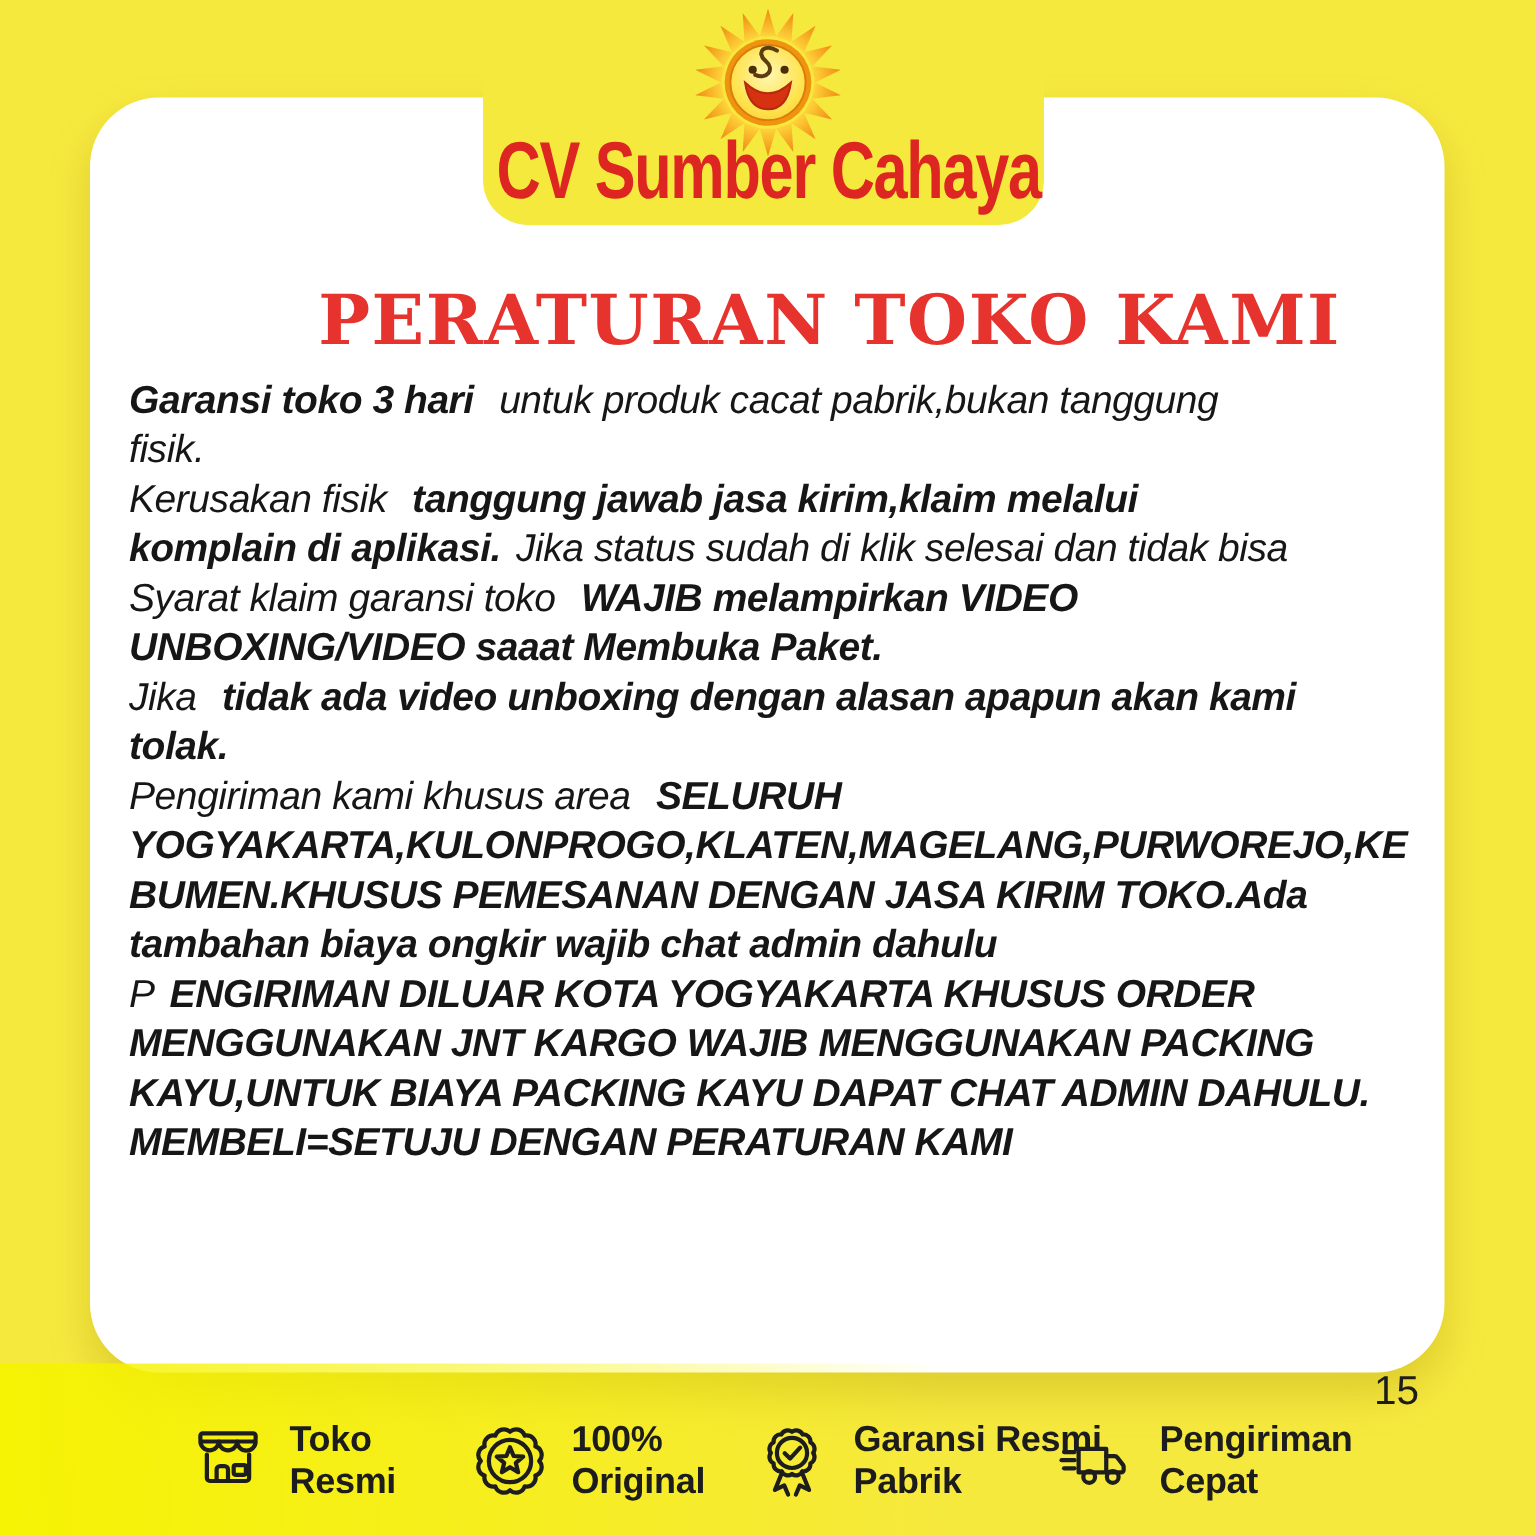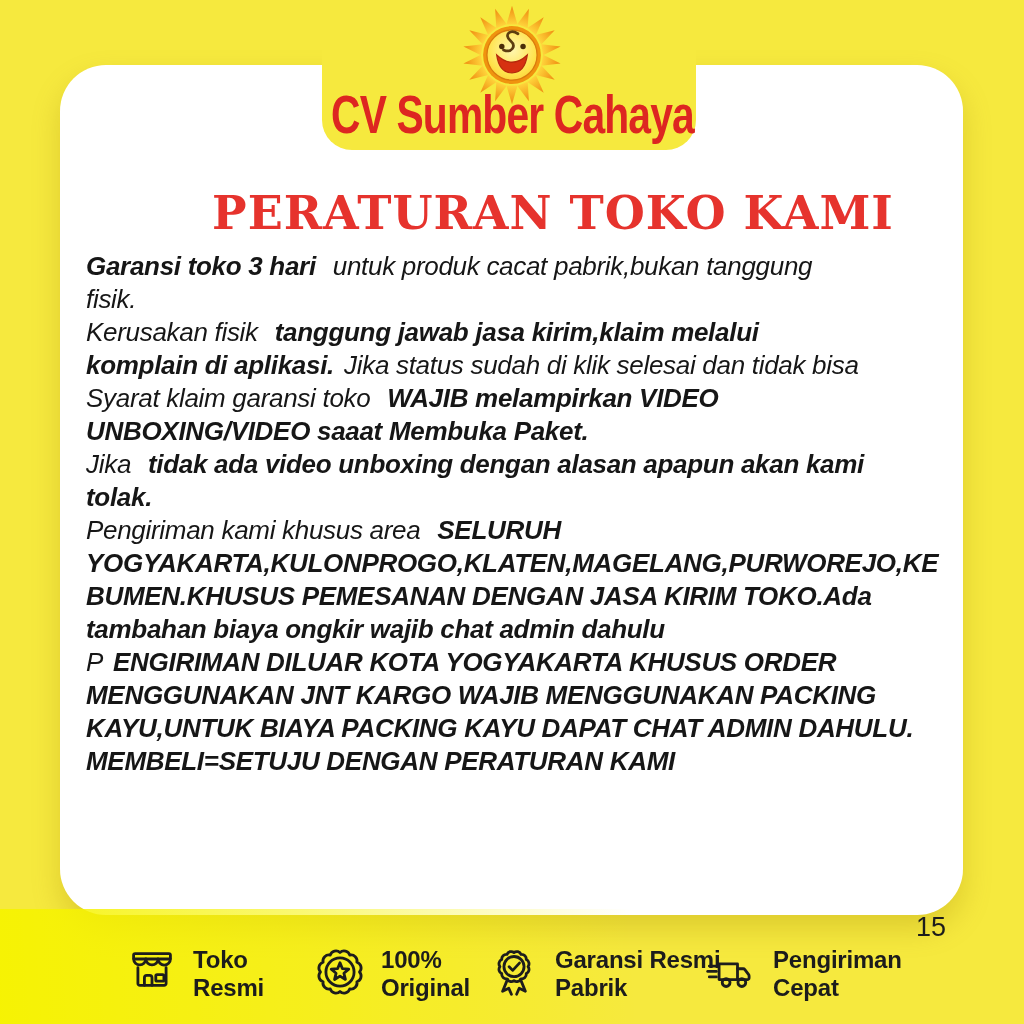--- a/index.html
+++ b/index.html
@@ -42,23 +42,23 @@
     letter-spacing:-0.3px;
   }
   .rule-line{white-space:nowrap;}
   .rule-line span{font-weight:400;margin-left:10px;}
   .rule-line span.b{font-weight:700;}
   .page-num{
     position:absolute;left:916px;top:912px;
     font-size:27px;color:#1c1c1c;font-weight:400;
   }
   .footer-item{
-    position:absolute;top:946px;display:flex;gap:15px;
+    position:absolute;top:946px;display:flex;align-items:center;gap:15px;
   }
-  .fi-1{left:126px;} .fi-2{left:314px;} .fi-3{left:488px;} .fi-4{left:704px;}
+  .fi-1{left:126px;} .fi-2{left:314px;} .fi-3{left:502px;} .fi-4{left:704px;}
   .footer-item svg{flex:0 0 auto;}
   .footer-label{
     font-weight:700;font-size:24px;line-height:1.17;color:#1c1c1c;
     white-space:pre-line;letter-spacing:-0.2px;
   }
   .icon-stroke{stroke:#1d1d1d;stroke-width:2.6;fill:none;stroke-linecap:round;stroke-linejoin:round;}
 </style>
 </head>
 <body>
 

